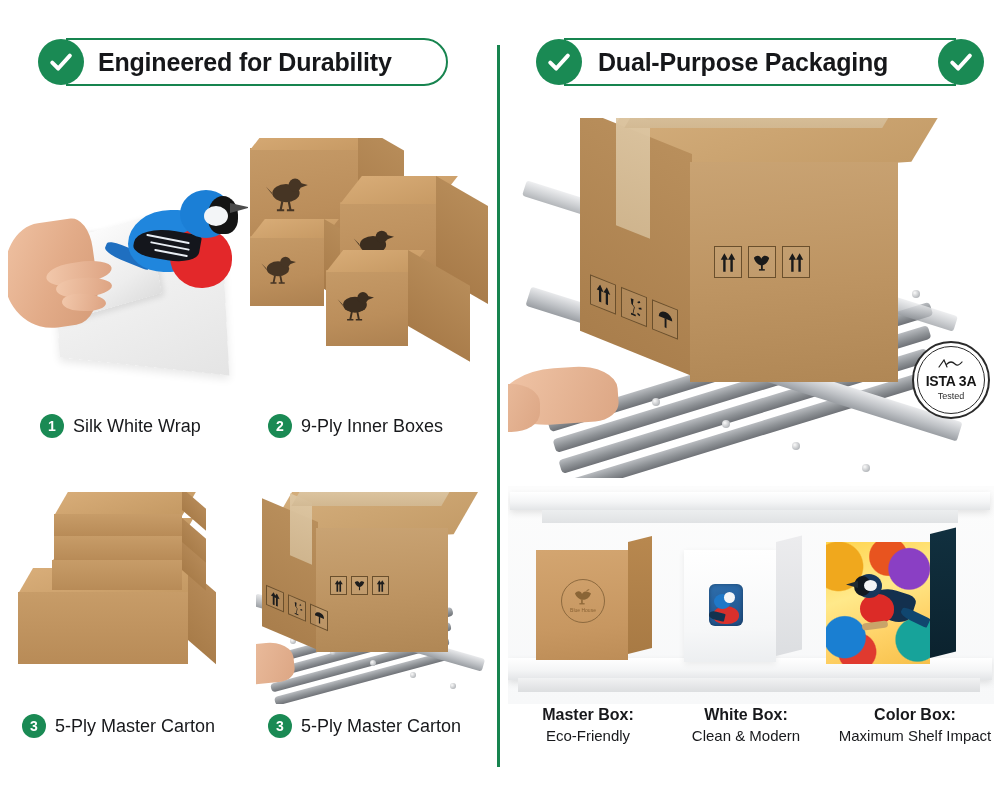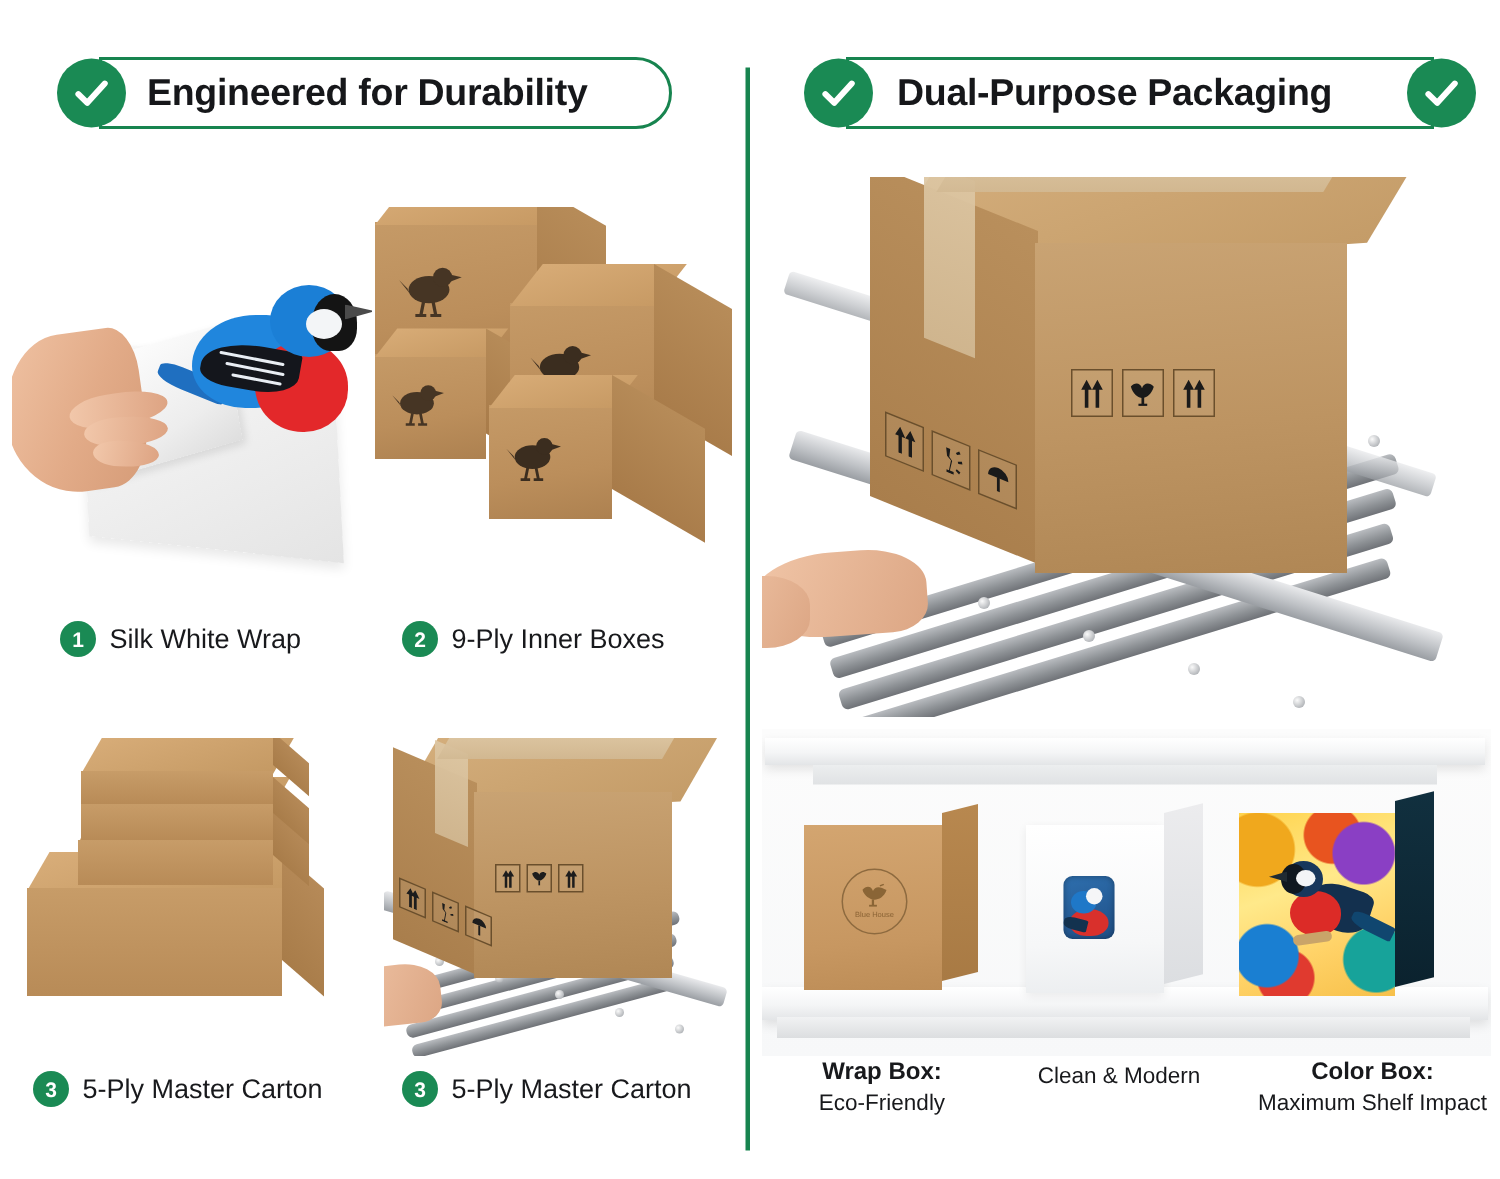--- a/index.html
+++ b/index.html
@@ -597,20 +597,29 @@
           </g>
             </svg>
         </div>
       </div>
     </div>
 
     <div class="hand-push" style="left:-8px;top:250px;width:118px;height:56px;transform:rotate(-4deg);"></div>
     <div class="hand-push" style="left:-40px;top:266px;width:72px;height:48px;border-radius:6px 40% 40% 6px;"></div>
   </div>
 
+  <div class="ista-badge">
+    <div class="ista-mark">
+      <svg width="26" height="10" viewBox="0 0 26 10">
+        <path d="M1 8 L6 1 L9 8 M9 5 q4 -4 8 0 q3 3 7 -2" fill="none" stroke="#1f1f1f" stroke-width="1.2" stroke-linecap="round"></path>
+      </svg>
+    </div>
+    <div class="ista-main">ISTA 3A</div>
+    <div class="ista-sub">Tested</div>
+  </div>
 
   <div class="shelf-sep"></div>
 
   <div class="art art-shelf">
     <div class="shelf-back"></div>
 
     <div class="shelf-board" style="left:2px;top:6px;width:480px;height:18px;"></div>
     <div class="shelf-board" style="left:34px;top:24px;width:416px;height:13px;
                 background:linear-gradient(180deg,#eceeef,#e0e2e4);box-shadow:none;"></div>
 
@@ -676,24 +685,25 @@
         </div>
       </div>
       <div class="p-side" style="left:104px;top:-2px;width:26px;height:124px;
            background:linear-gradient(195deg,#11303f,#0b222e);
            transform:skewY(-14deg);transform-origin:top left;"></div>
     </div>
   </div>
 
   <div class="shelf-caps">
     <div class="scap scap-1">
-      <div class="t1">Wrap Box:</div>
+      <div class="t1">Master Box:</div>
       <div class="t2">Eco-Friendly</div>
     </div>
     <div class="scap scap-2">
+      <div class="t1">White Box:</div>
       <div class="t2">Clean &amp; Modern</div>
     </div>
     <div class="scap scap-3">
       <div class="t1">Color Box:</div>
       <div class="t2">Maximum Shelf Impact</div>
     </div>
   </div>
 
 </div>
 

